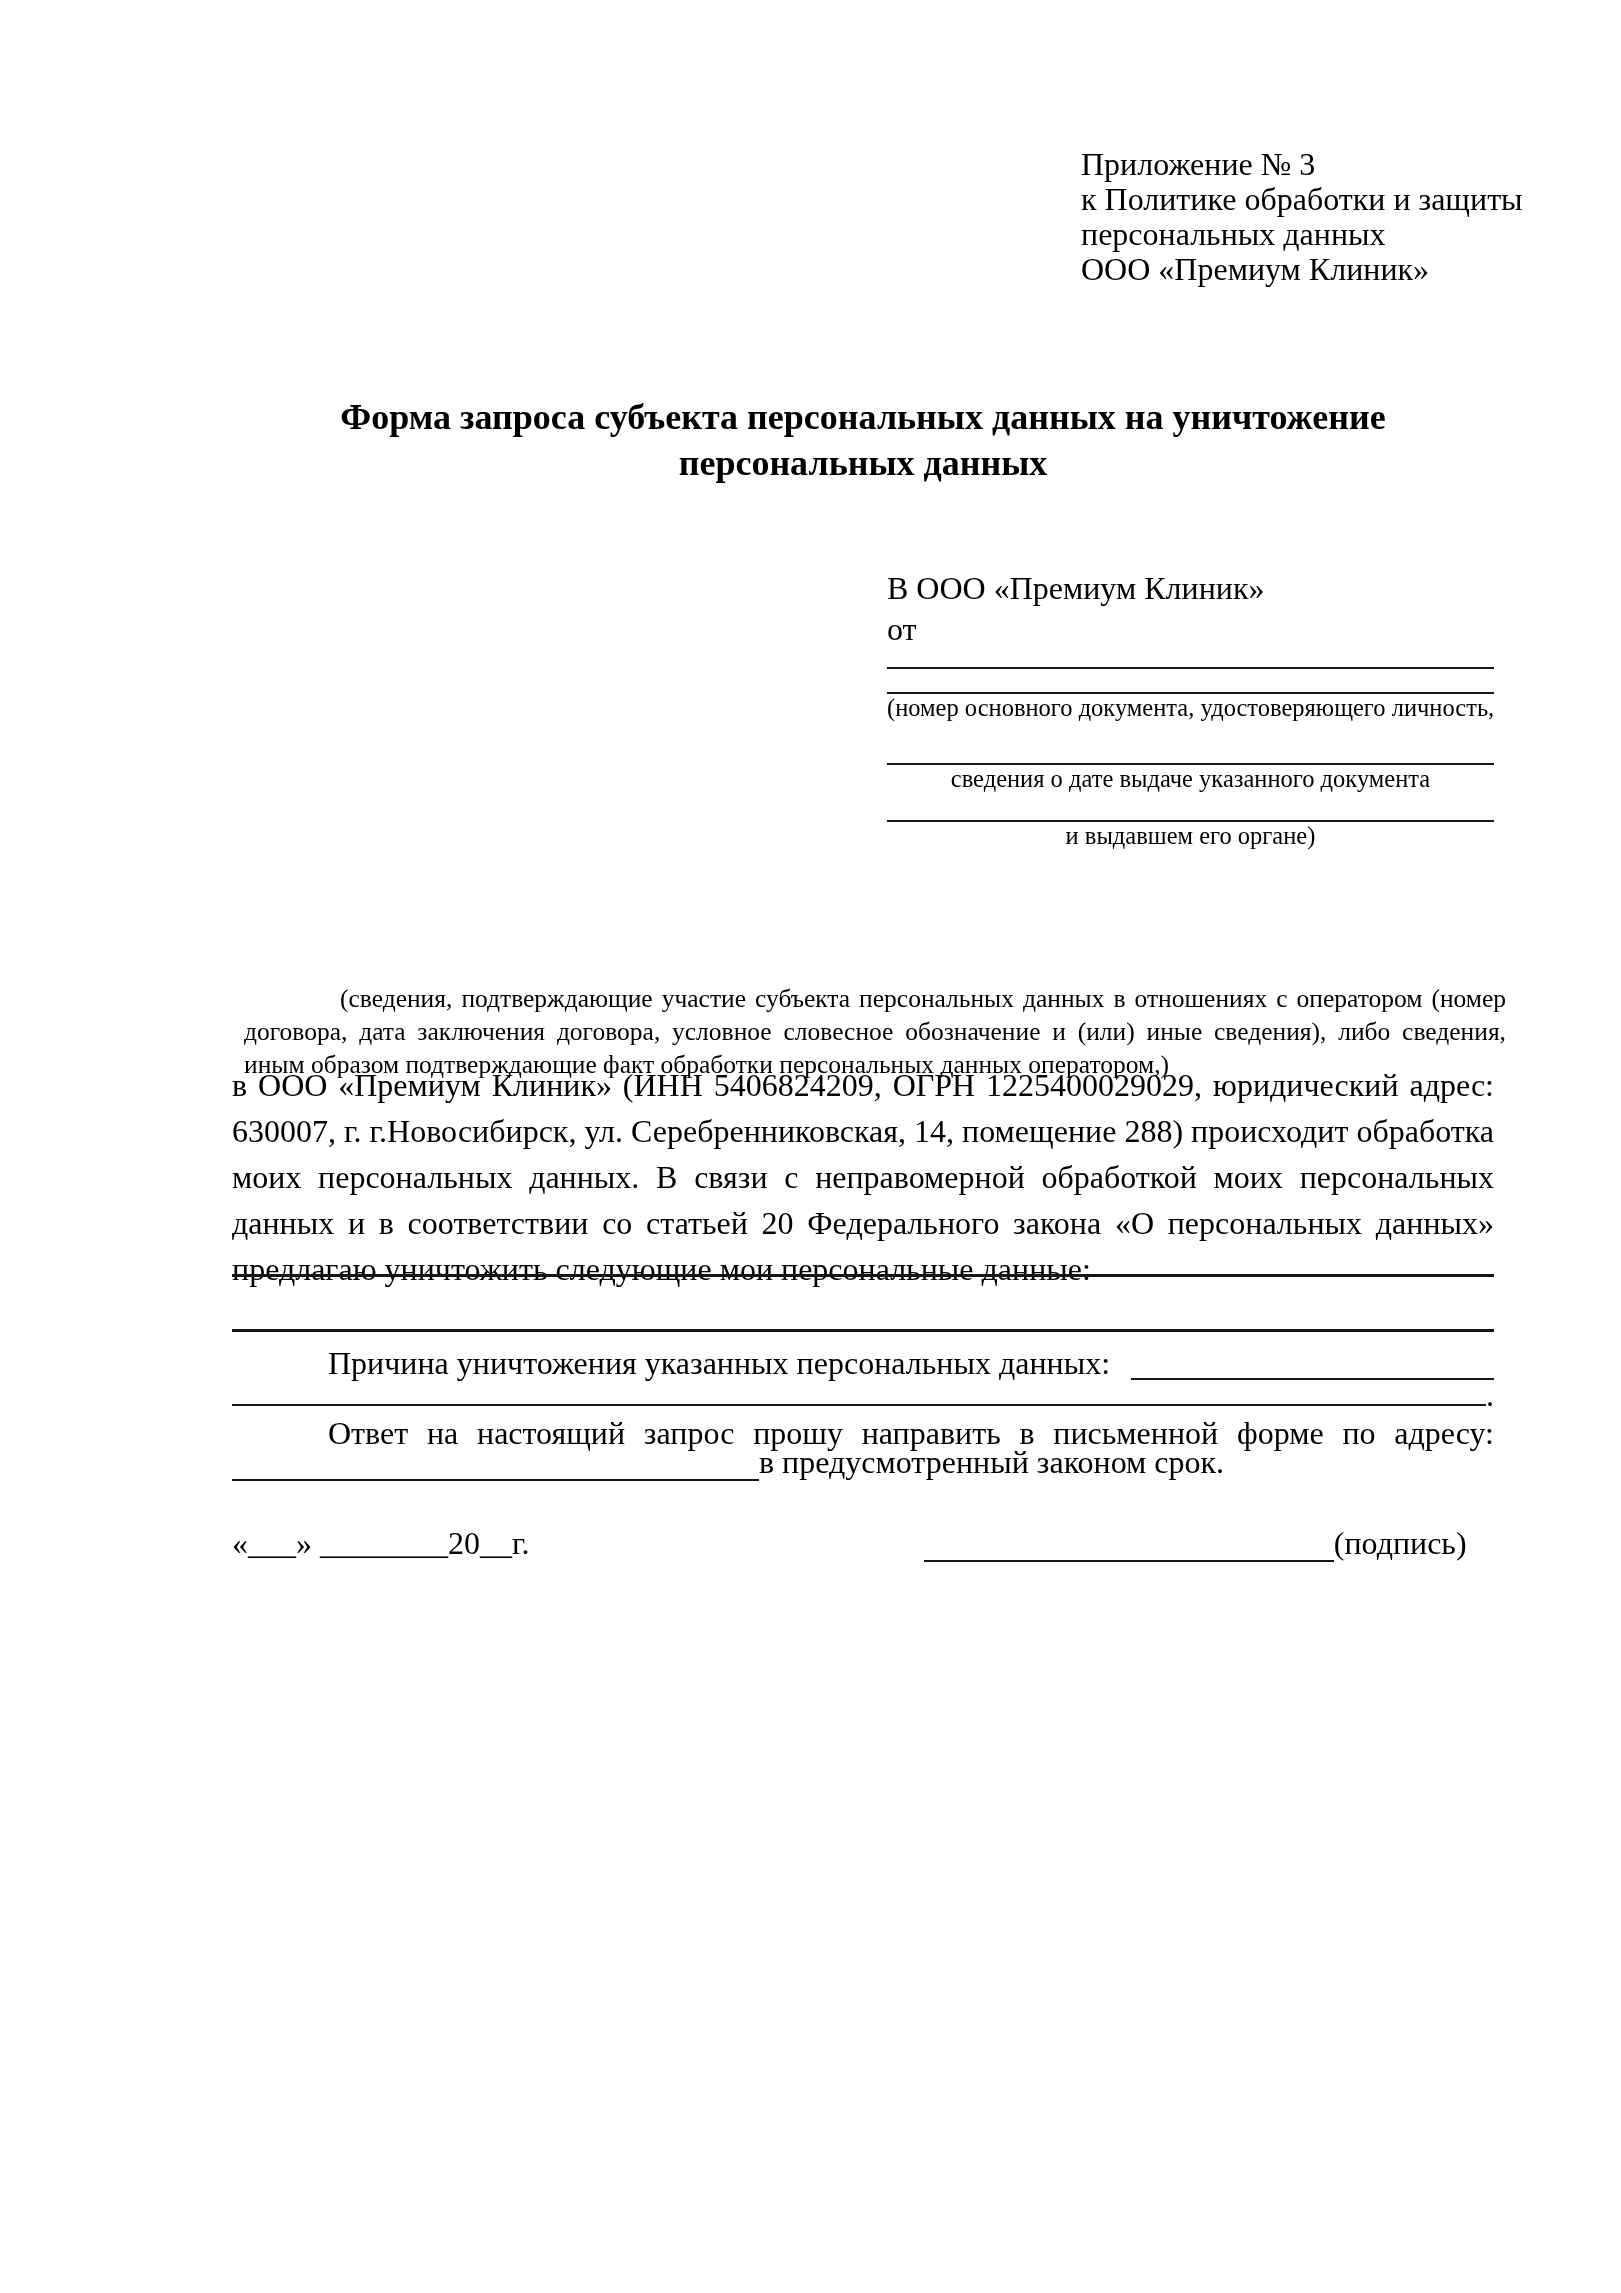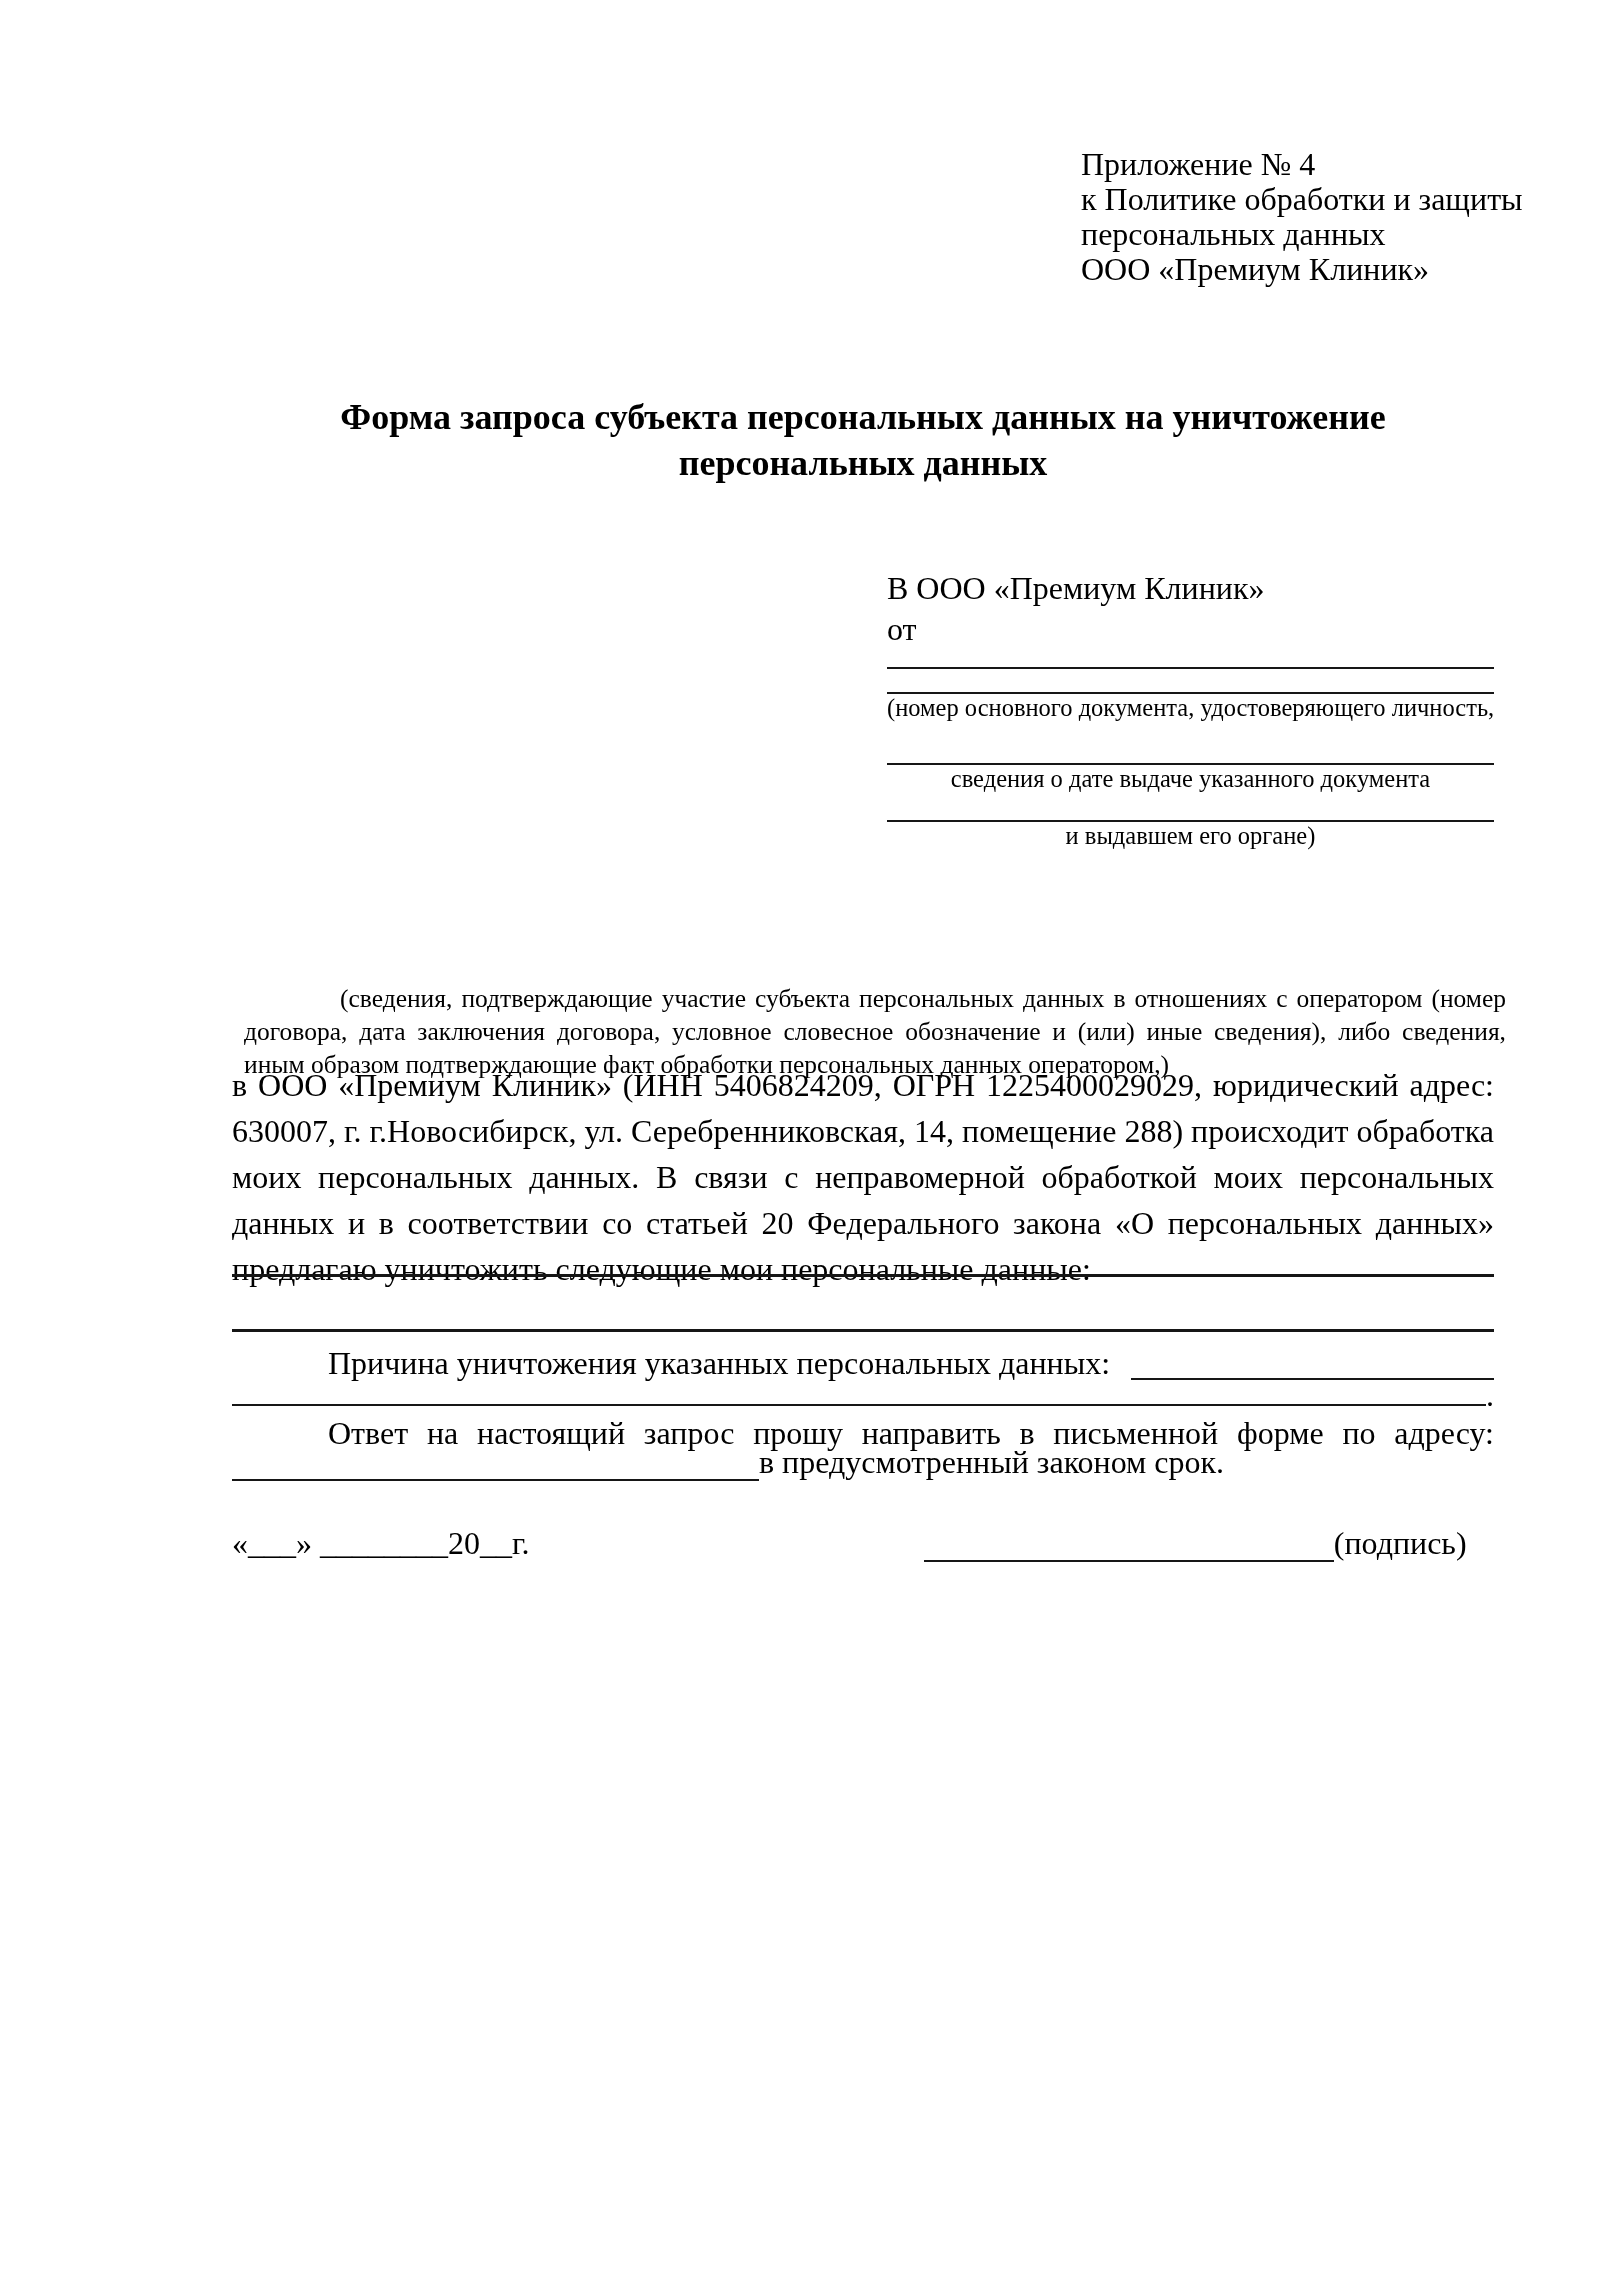--- a/index.html
+++ b/index.html
@@ -47,21 +47,21 @@
   .sig { display:flex; align-items:flex-end; margin-right:27.4px; }
   .sig-line { width:410px; border-bottom:2.9px solid #161616; height:29px; }
   .nowrap { white-space:nowrap; }
 </style>
 </head>
 <body>
 
 <div class="page">
 
   <div class="appendix">
-    <div>Приложение № 4</div>
+    <div>Приложение № 3</div>
     <div>к Политике обработки и защиты</div>
     <div>персональных данных</div>
     <div>ООО «Премиум Клиник»</div>
   </div>
 
   <div class="title">Форма запроса субъекта персональных данных на уничтожение персональных данных</div>
 
   <div class="addr">
     <div class="to">В ООО «Премиум Клиник»</div>
     <div class="from">от</div>

